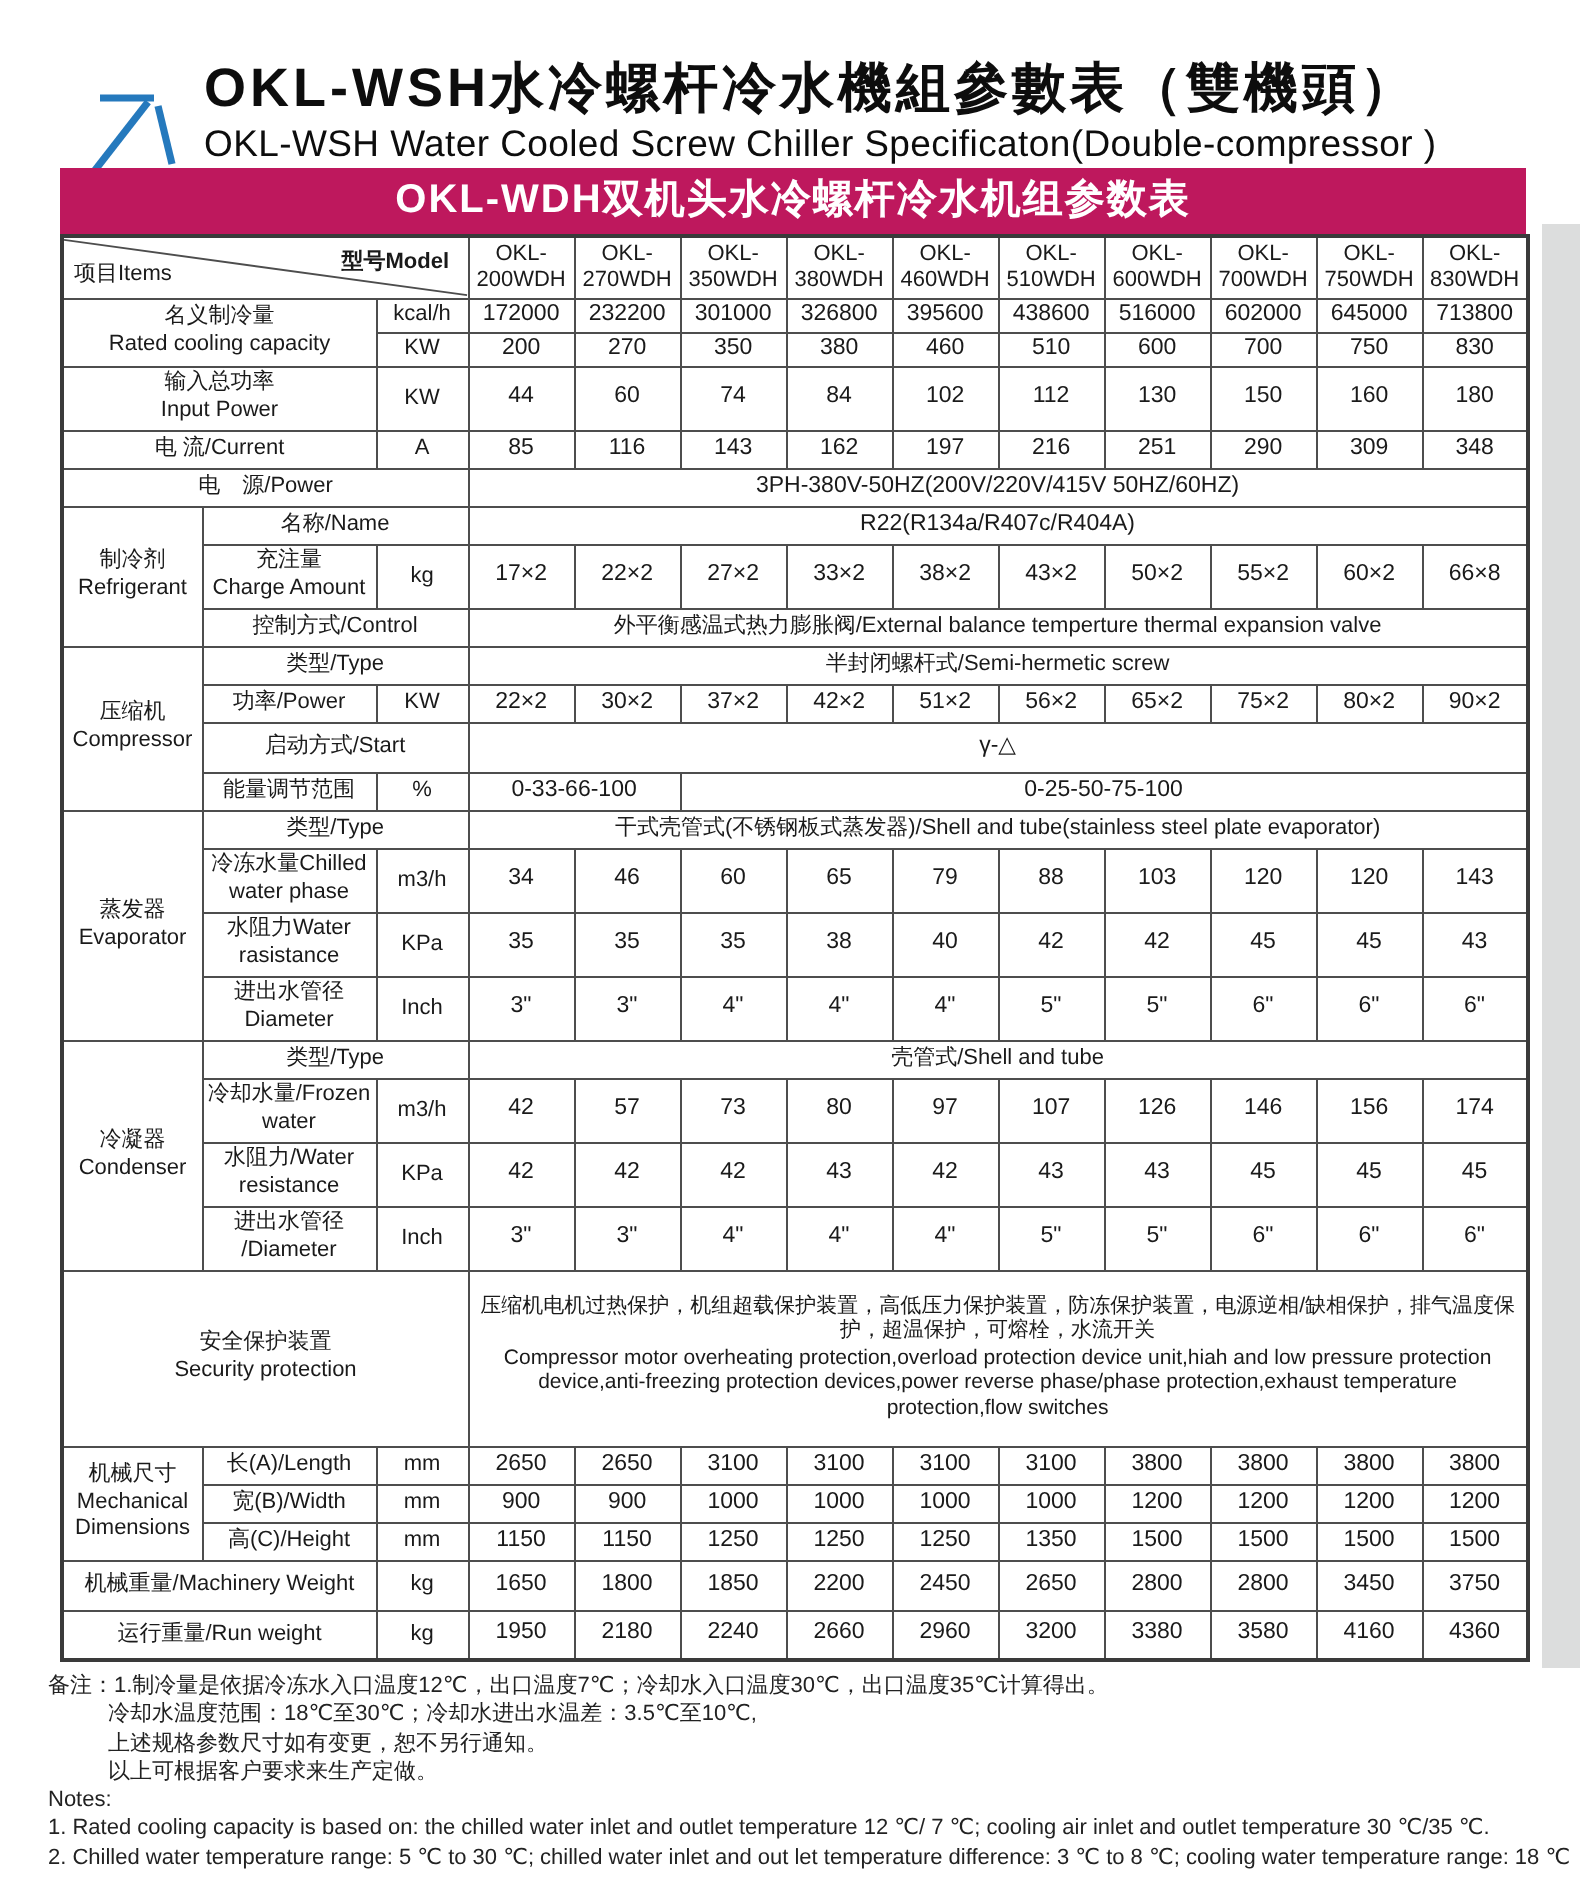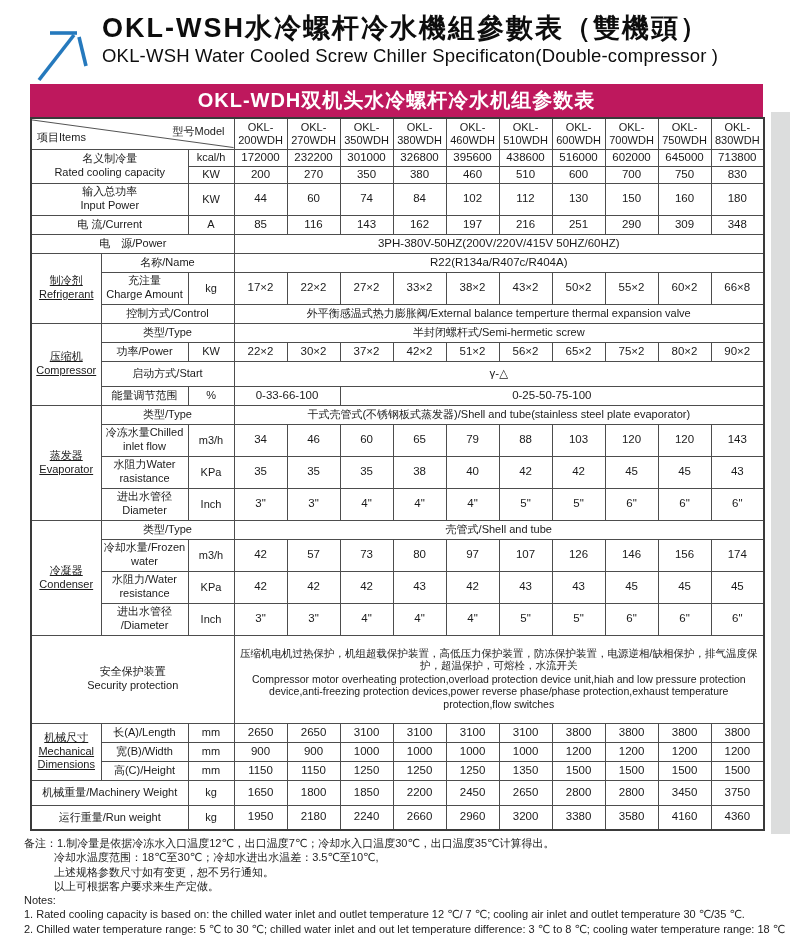--- a/index.html
+++ b/index.html
@@ -2,21 +2,21 @@
 <html><head>
 <meta charset="utf-8">
 <style>
   html,body{margin:0;padding:0;}
   body{
     width:790px;height:952px;position:relative;overflow:hidden;
     background:#ffffff;color:#1a1a1a;
     font-family:"Liberation Sans","DejaVu Sans",sans-serif;
   }
   
-  .page-header{position:absolute;left:30px;top:12px;display:flex;align-items:flex-start;}
+  .page-header{position:absolute;left:30px;top:28px;display:flex;align-items:flex-start;}
   .logo{width:64px;height:62px;margin-top:10px;flex:0 0 auto;}
   .titles{margin-left:8px;}
   .title-zh{font-size:27px;font-weight:bold;letter-spacing:2px;color:#0d0d0d;line-height:1.2;}
   .title-en{font-size:18.5px;color:#0d0d0d;margin-top:1px;letter-spacing:0.2px;}
   
   .table-title-bar{
     position:absolute;left:30px;top:84px;width:733px;height:33px;
     background:#be185d;color:#ffffff;font-size:20px;font-weight:bold;
     text-align:center;line-height:33px;letter-spacing:1px;
   }
@@ -24,28 +24,28 @@
   #spec-table{
     position:absolute;left:30px;top:117px;width:733px;
     border-collapse:collapse;table-layout:fixed;
     font-size:11px;color:#1a1a1a;border:2px solid #3a3a3a;
   }
   #spec-table td{
     border:1px solid #4d4d4d;text-align:center;vertical-align:middle;
     padding:0 1px;line-height:1.18;background:#ffffff;overflow:hidden;
   }
   tr.shade td{background:#d9d9d9;}
-  td.white-bg{background:#ffffff !important;text-decoration:underline;}
+  td.white-bg{background:#ffffff !important;}
   td.lbl div{line-height:1.25;}
   td.val{font-size:11.5px;}
   td.model-h{font-size:11px;line-height:1.3;}
   td.corner{position:relative;padding:0;}
   .corner svg{position:absolute;left:0;top:0;width:100%;height:100%;}
   .corner-items{position:absolute;left:5px;bottom:5px;font-size:11px;}
-  .corner-model{position:absolute;right:9px;top:6px;font-size:11px;}
+  .corner-model{position:absolute;right:9px;top:6px;font-size:11px;font-weight:bold;}
   td.security-cell{text-align:left;padding:3px 6px;font-size:10.5px;line-height:1.32;vertical-align:top;}
   td.security-cell div{margin-bottom:1px;}
   
   .notes{position:absolute;left:24px;top:836px;width:778px;font-size:11px;line-height:14.3px;color:#222;}
   .notes .ind1{padding-left:22px;}
   .notes .ind2{padding-left:30px;}
   
   .scan-strip{position:absolute;left:771px;top:112px;width:19px;height:722px;background:#dcdddd;}
 </style>
 </head>
@@ -261,21 +261,21 @@
         <td rowspan="4" class="white-bg lbl">
           <div>蒸发器</div>
           <div>Evaporator</div>
         </td>
         <td colspan="2">类型/Type</td>
         <td colspan="10">干式壳管式(不锈钢板式蒸发器)/Shell and tube(stainless steel plate evaporator)</td>
       </tr>
       <tr style="height: 32px;">
         <td class="lbl">
           <div>冷冻水量Chilled</div>
-          <div>inlet flow</div>
+          <div>water phase</div>
         </td>
         <td>m3/h</td>
         <td class="val">34</td>
         <td class="val">46</td>
         <td class="val">60</td>
         <td class="val">65</td>
         <td class="val">79</td>
         <td class="val">88</td>
         <td class="val">103</td>
         <td class="val">120</td>

